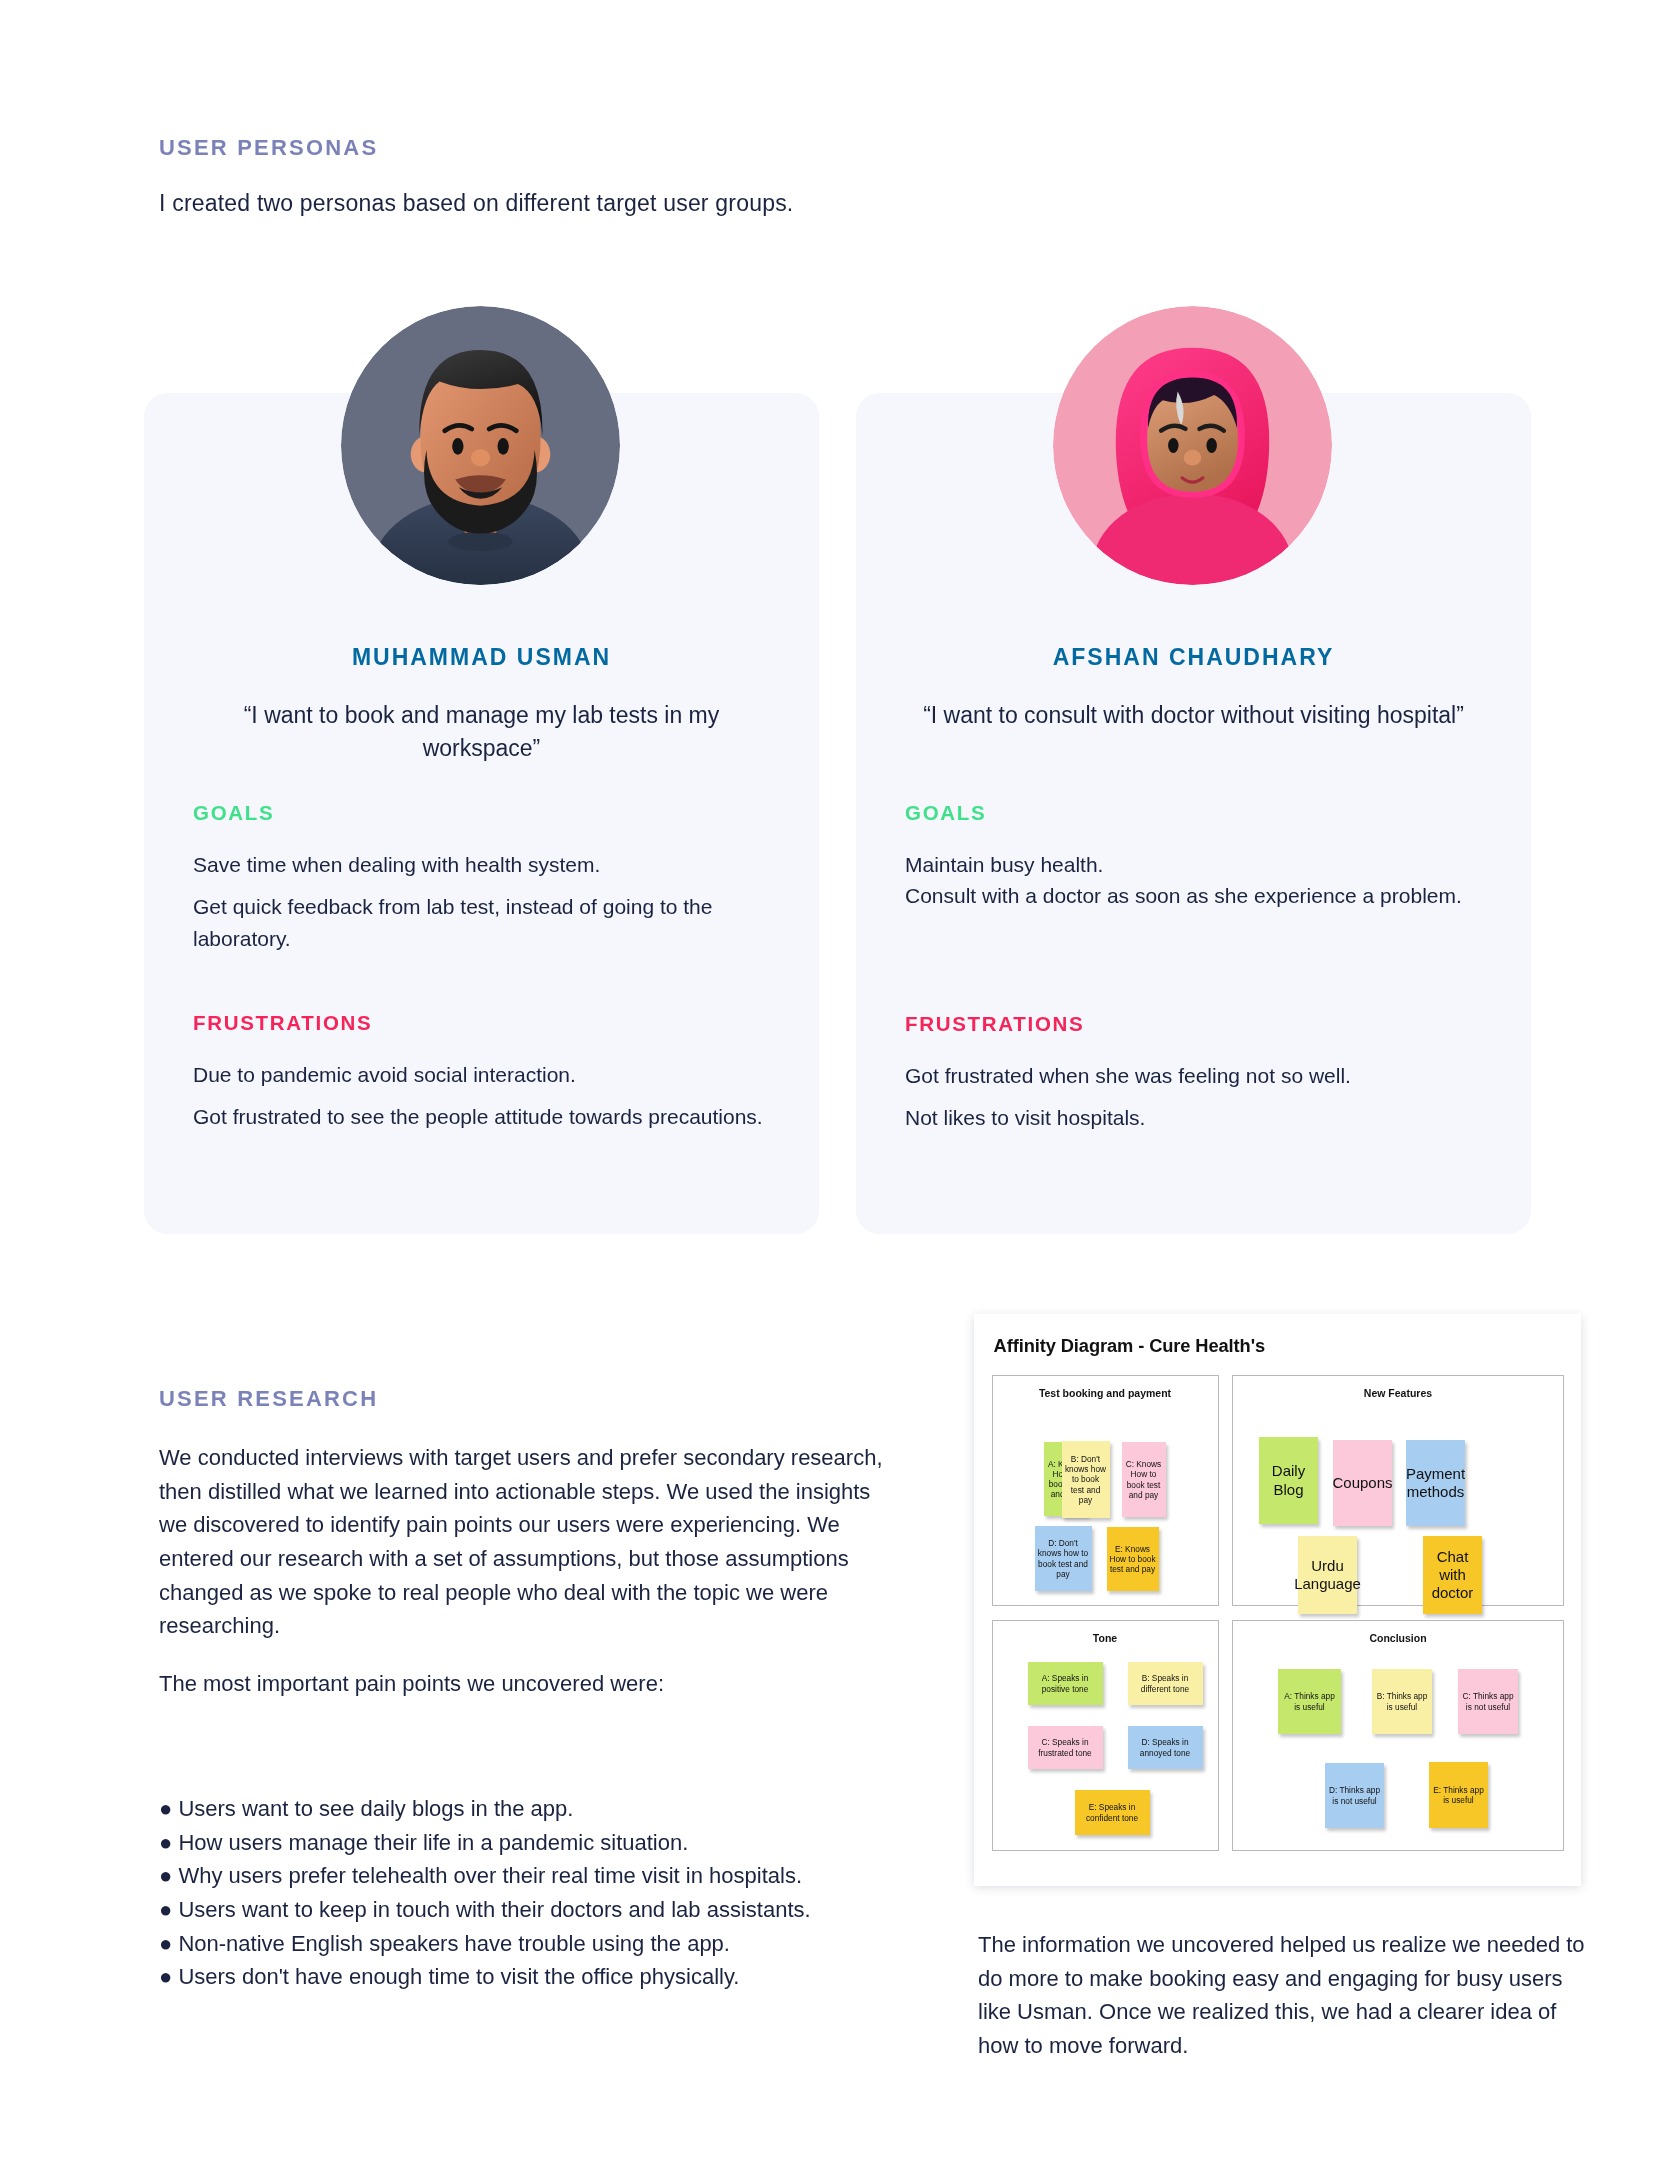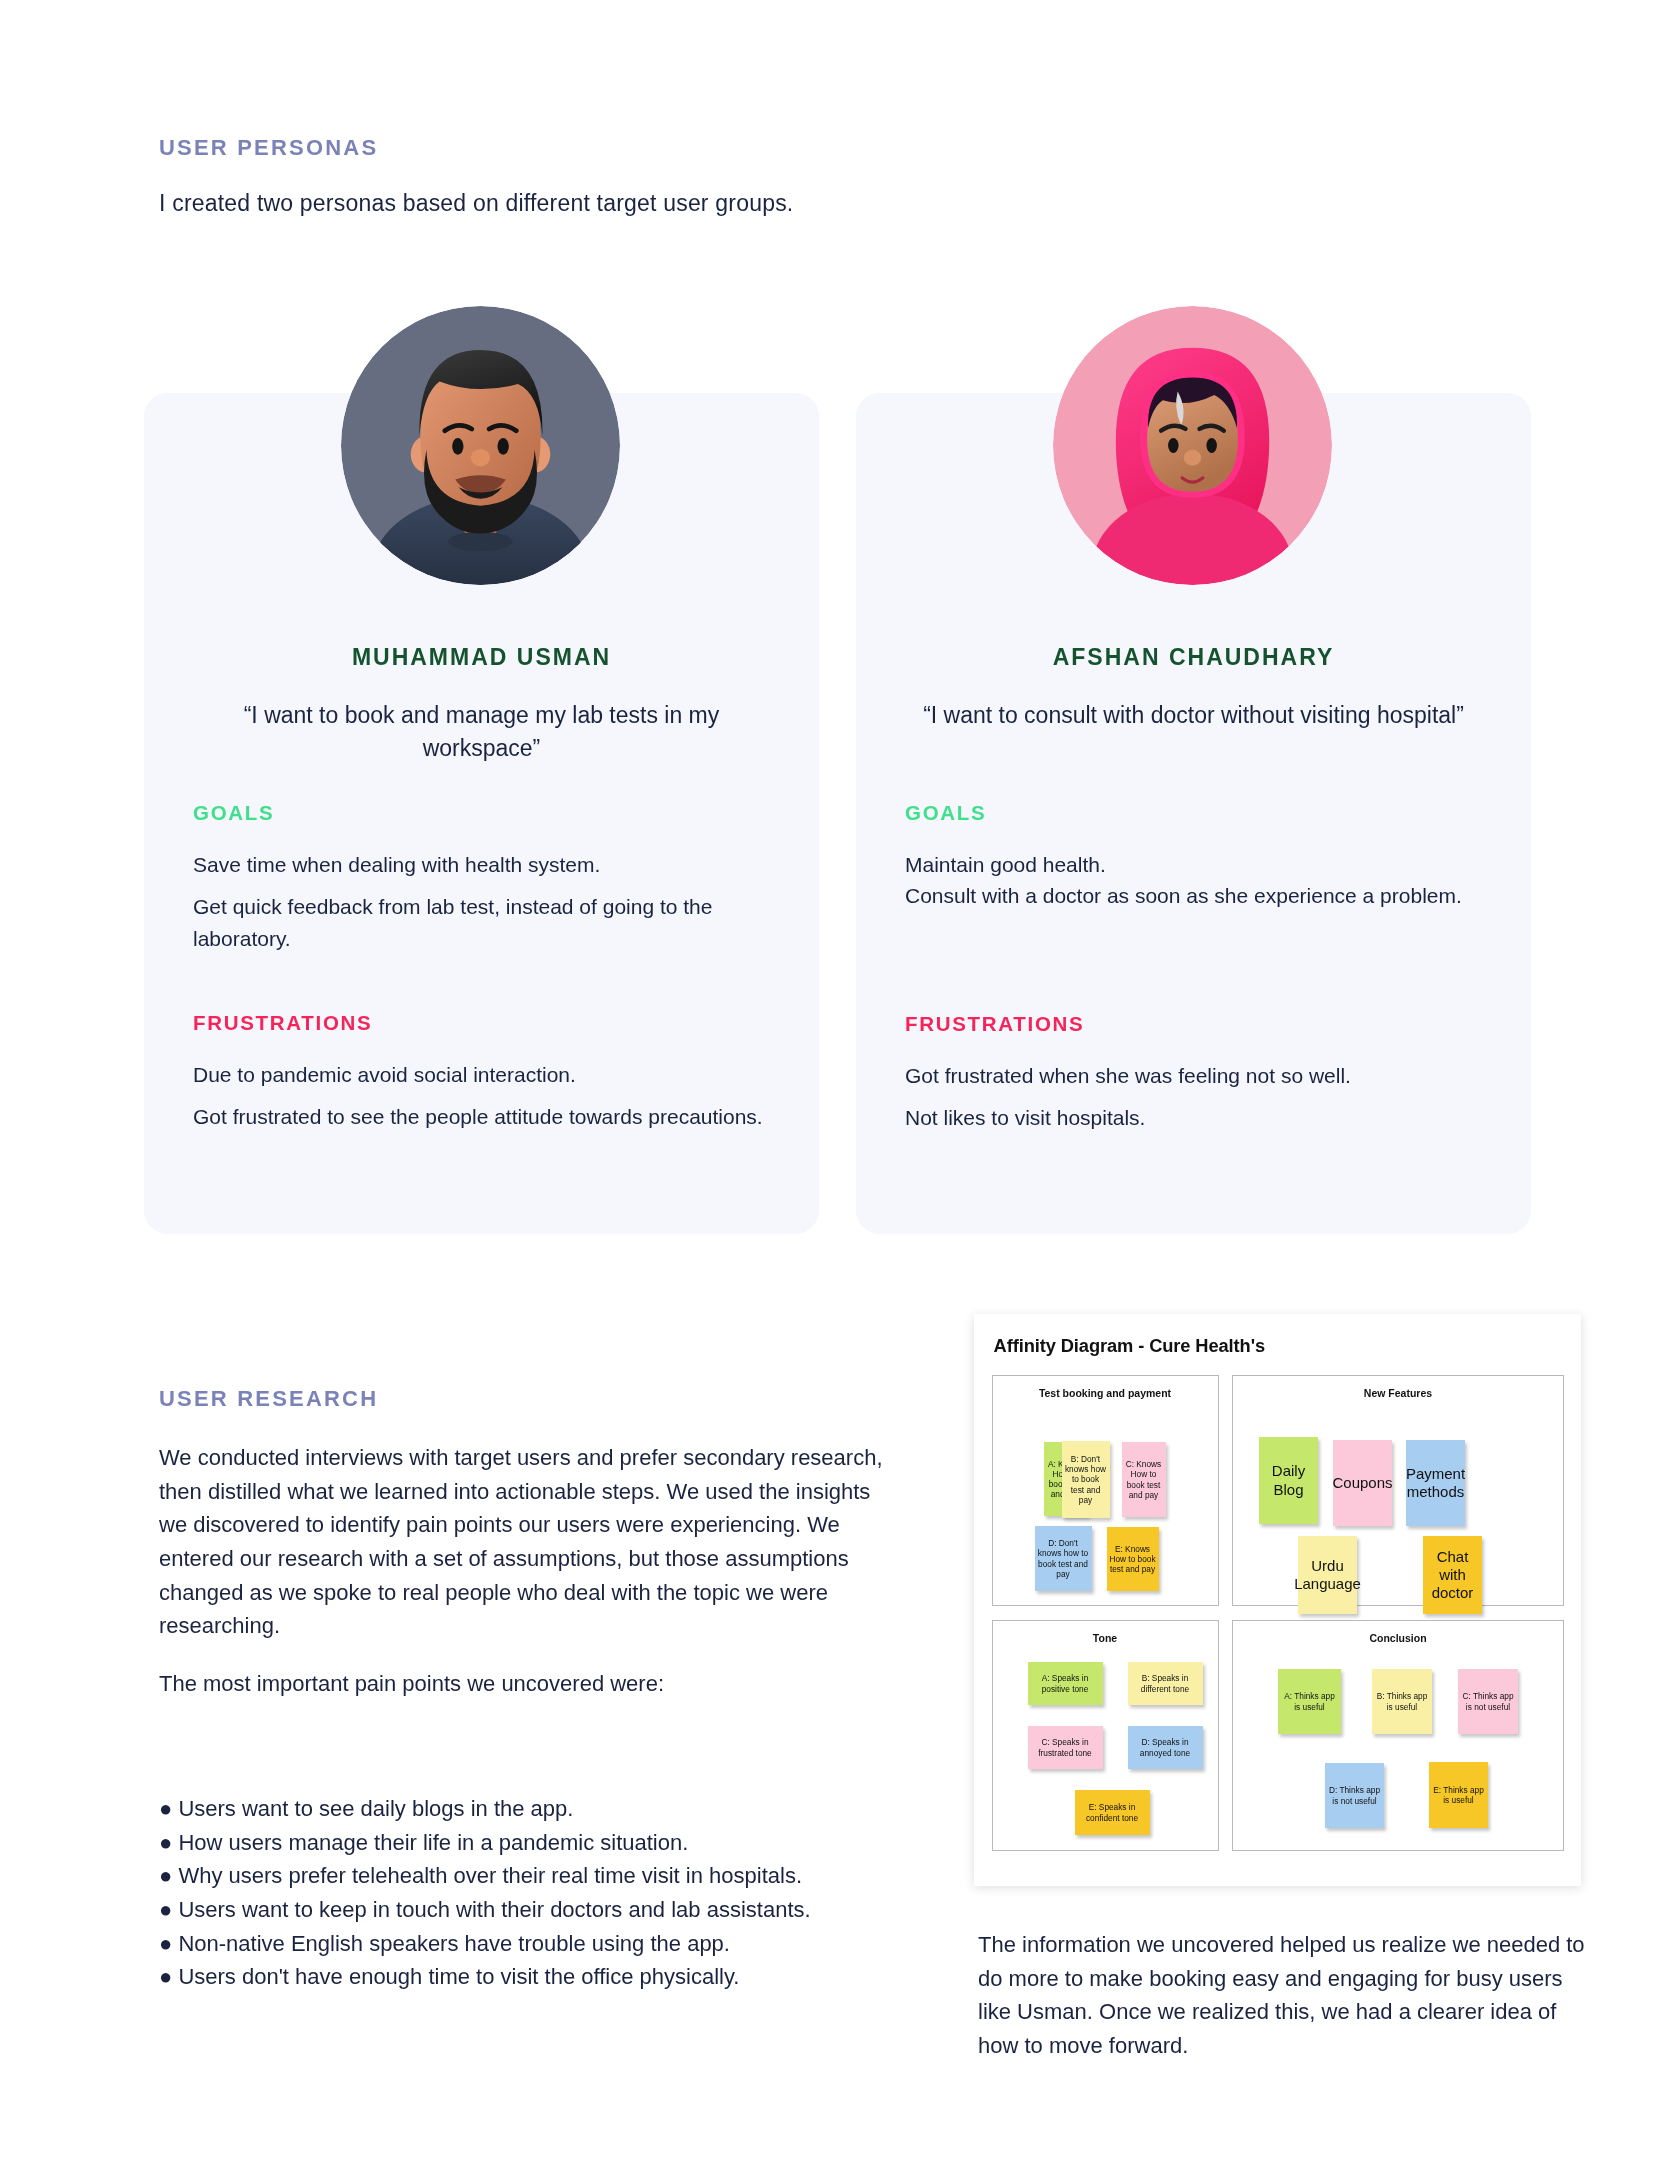--- a/index.html
+++ b/index.html
@@ -54,21 +54,21 @@
   .avatar svg { display: block; width: 279px; height: 279px; }
 
   .persona-name {
     position: absolute;
     top: 251px;
     left: 0; right: 0;
     text-align: center;
     font-size: 23px;
     font-weight: 700;
     letter-spacing: 2px;
-    color: #14532d;
+    color: #0369a1;
   }
   .persona-quote {
     position: absolute;
     top: 306px;
     left: 65px; right: 65px;
     text-align: center;
     font-size: 23px;
     line-height: 1.45;
     color: #1b2340;
   }
@@ -283,21 +283,21 @@
             <path d="M296 394 q24 20 48 0" stroke="#a82a3f" stroke-width="7" fill="none" stroke-linecap="round"></path>
           </g>
         </svg>
       </div>
 
       <div class="persona-name">AFSHAN CHAUDHARY</div>
       <div class="persona-quote">“I want to consult with doctor without visiting hospital”</div>
 
       <div class="block-title goals" style="top:408px;">GOALS</div>
       <div class="block-list" style="top:456px;">
-        <p style="margin-bottom:0;">Maintain good health.</p>
+        <p style="margin-bottom:0;">Maintain busy health.</p>
         <p>Consult with a doctor as soon as she experience a problem.</p>
       </div>
 
       <div class="block-title frust" style="top:619px;">FRUSTRATIONS</div>
       <div class="block-list" style="top:667px;">
         <p>Got frustrated when she was feeling not so well.</p>
         <p>Not likes to visit hospitals.</p>
       </div>
     </div>
   </section>

